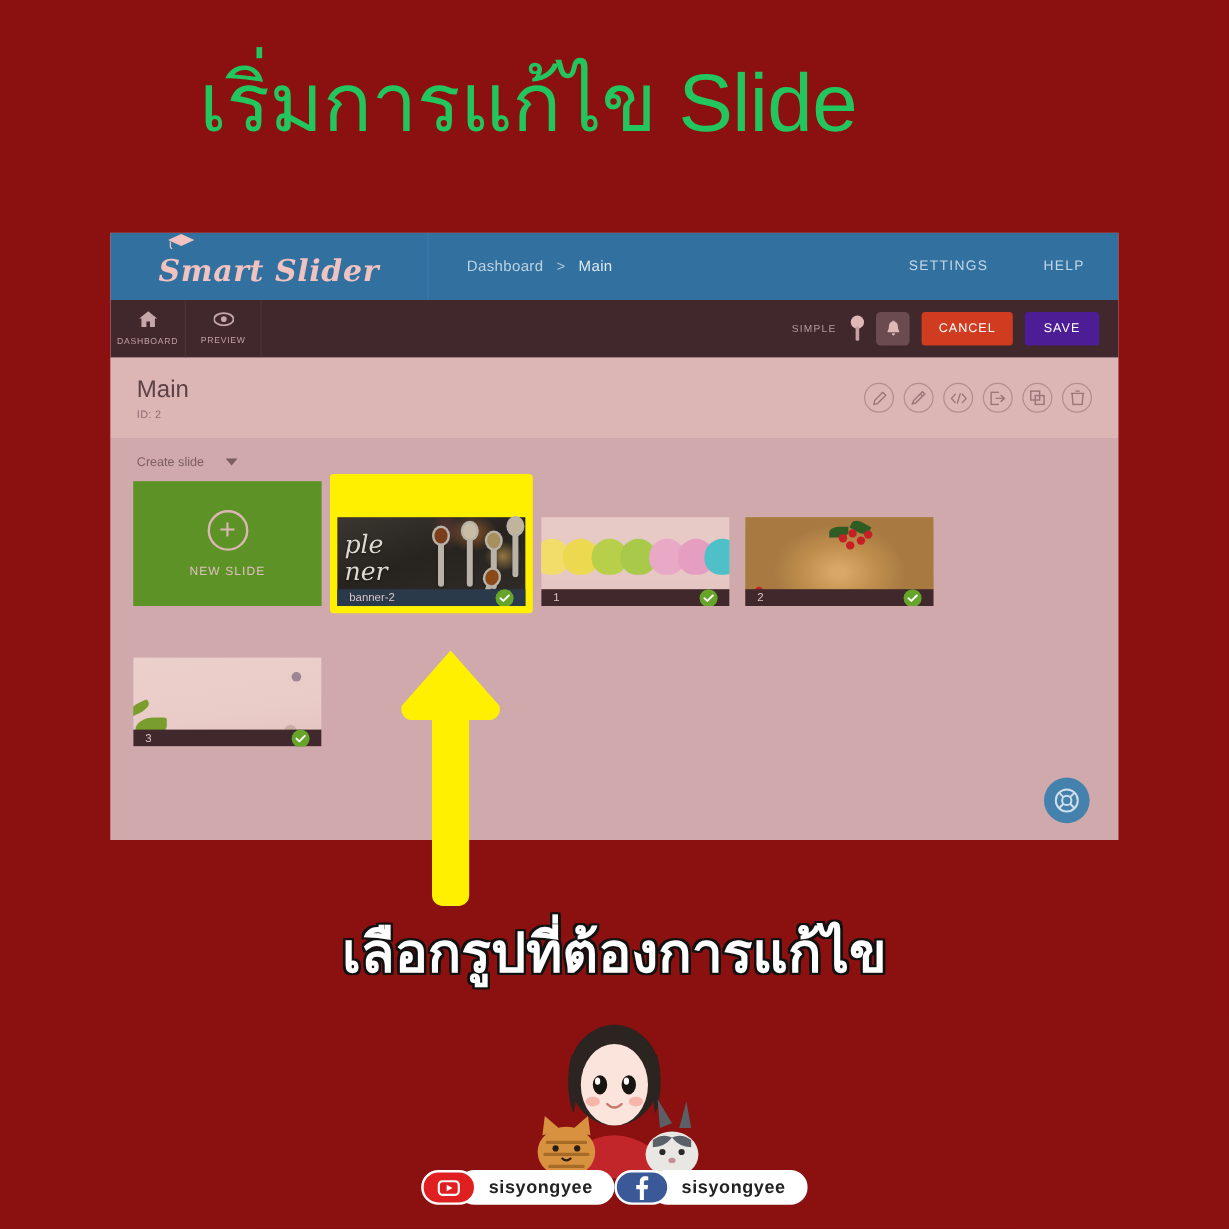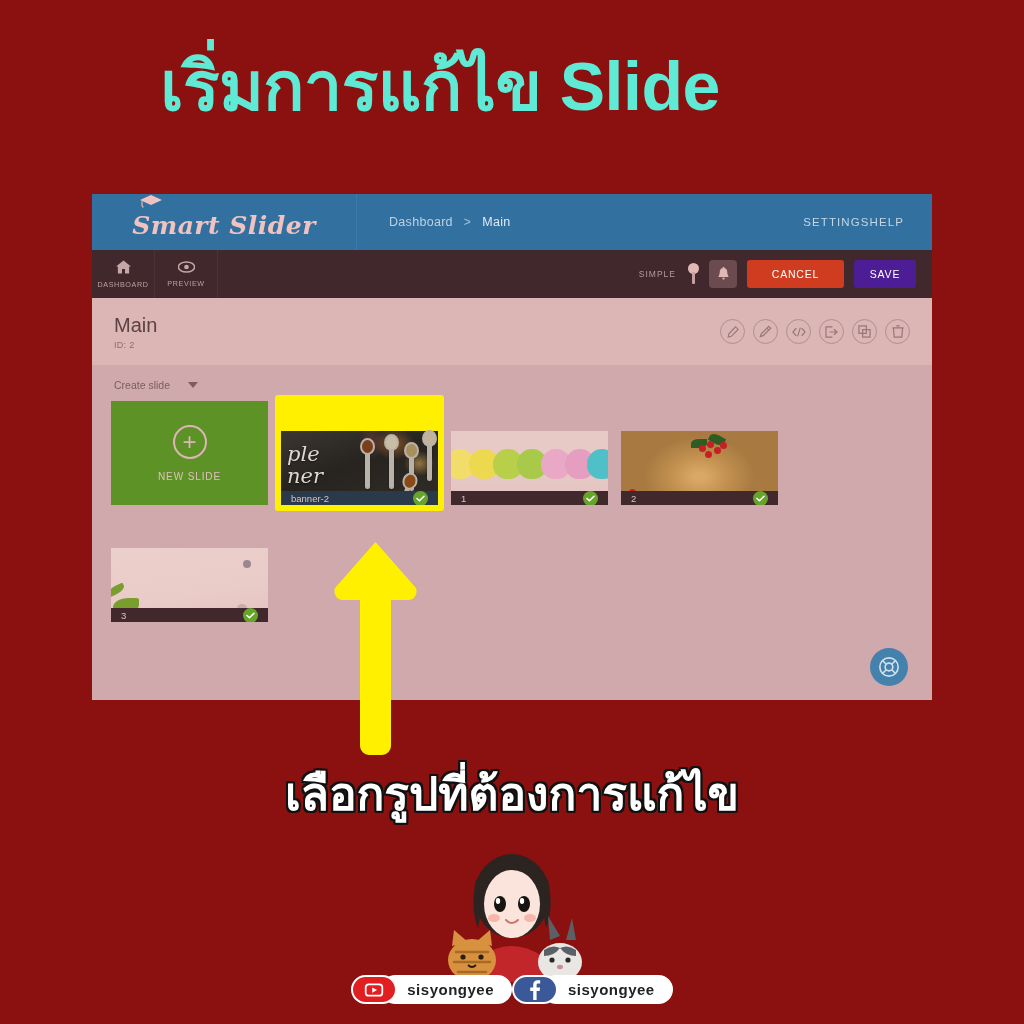--- a/index.html
+++ b/index.html
@@ -8,21 +8,21 @@
     background: #8B1010;
     font-family: "Liberation Sans", "DejaVu Sans", sans-serif;
     overflow: hidden;
   }
   #page { position: relative; width: 1024px; height: 1024px; background: #8B1010; }
 
   
   .title-top {
     position: absolute; left: 0; top: 52px; width: 880px;
     text-align: center;
-    font-size: 68px; font-weight: bold; color: #5eead4;
+    font-size: 68px; font-weight: normal; color: #22c55e;
     line-height: 1.0;
     letter-spacing: -0.5px;
     white-space: nowrap;
   }
 
   
   .app-window {
     position: absolute; left: 92px; top: 194px;
     width: 840px; height: 506px;
     background: #cfa9ab;
@@ -50,21 +50,21 @@
     letter-spacing: 0.5px;
   }
   .breadcrumb {
     display: flex; align-items: center; gap: 11px;
     margin-left: 32px;
     font-size: 12.5px; color: #bcd2e2; letter-spacing: 0.3px;
   }
   .crumb-sep { font-size: 12px; color: #a8c2d6; }
   .crumb-current { color: #dfeaf3; }
   .blue-right {
-    margin-left: auto; display: flex; align-items: center; 
+    margin-left: auto; display: flex; align-items: center; gap: 46px;
     padding-right: 28px;
     font-size: 11.5px; letter-spacing: 1.1px; color: #c3d7e6;
   }
 
   
   .dark-bar {
     position: relative; height: 48px; background: #40282c;
     display: flex; align-items: stretch;
   }
   .tool-tab {
@@ -89,21 +89,21 @@
     background: #c69fa0; border-radius: 1px;
   }
   .bell-btn {
     width: 28px; height: 28px; border-radius: 4px; background: #6b4b50;
     display: flex; align-items: center; justify-content: center;
   }
   .btn-cancel, .btn-save {
     height: 28px; display: flex; align-items: center; justify-content: center;
     font-size: 10.5px; letter-spacing: 0.8px; color: #fff; border-radius: 3px;
   }
-  .btn-cancel { width: 97px; background: #cf3c20; }
+  .btn-cancel { width: 76px; background: #cf3c20; }
   .btn-save   { width: 62px; background: #4c1d95; }
 
   
   .title-band {
     position: relative; height: 67px; background: #dcb5b5;
     display: flex; align-items: center;
   }
   .title-band .tb-left { padding-left: 22px; }
   .tb-name { font-size: 20px; color: #5d4145; font-weight: 400; line-height: 1.15; }
   .tb-id   { font-size: 9px; color: #8d6d71; margin-top: 3px; letter-spacing: 0.3px; }

